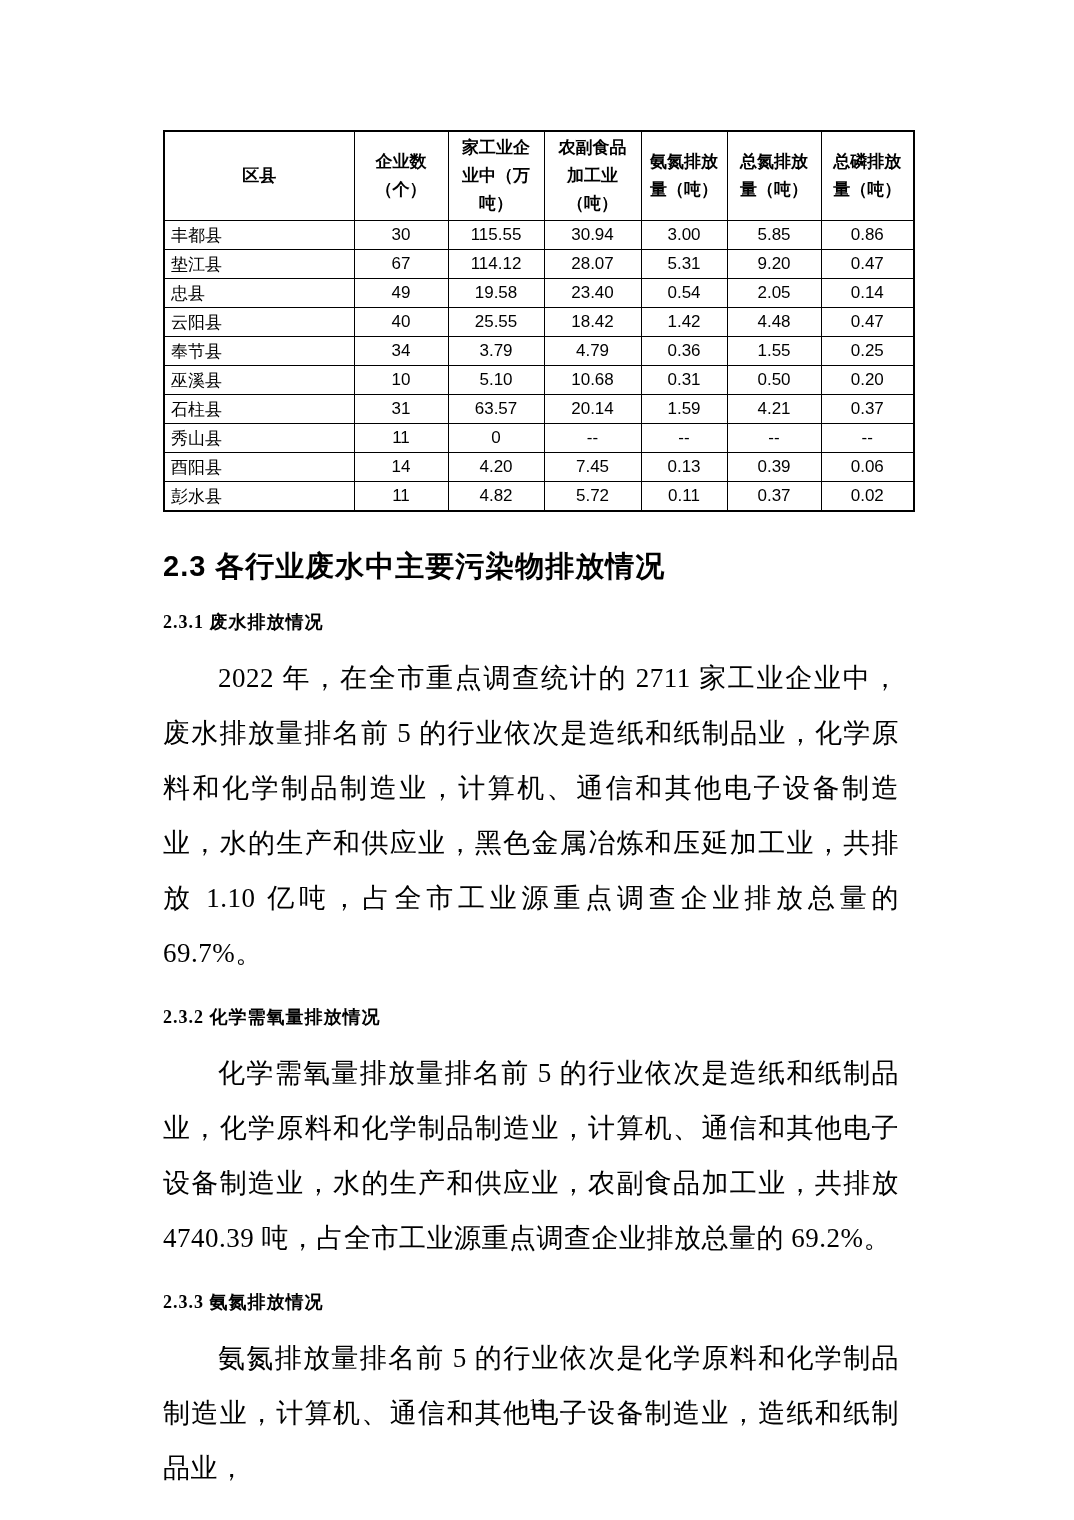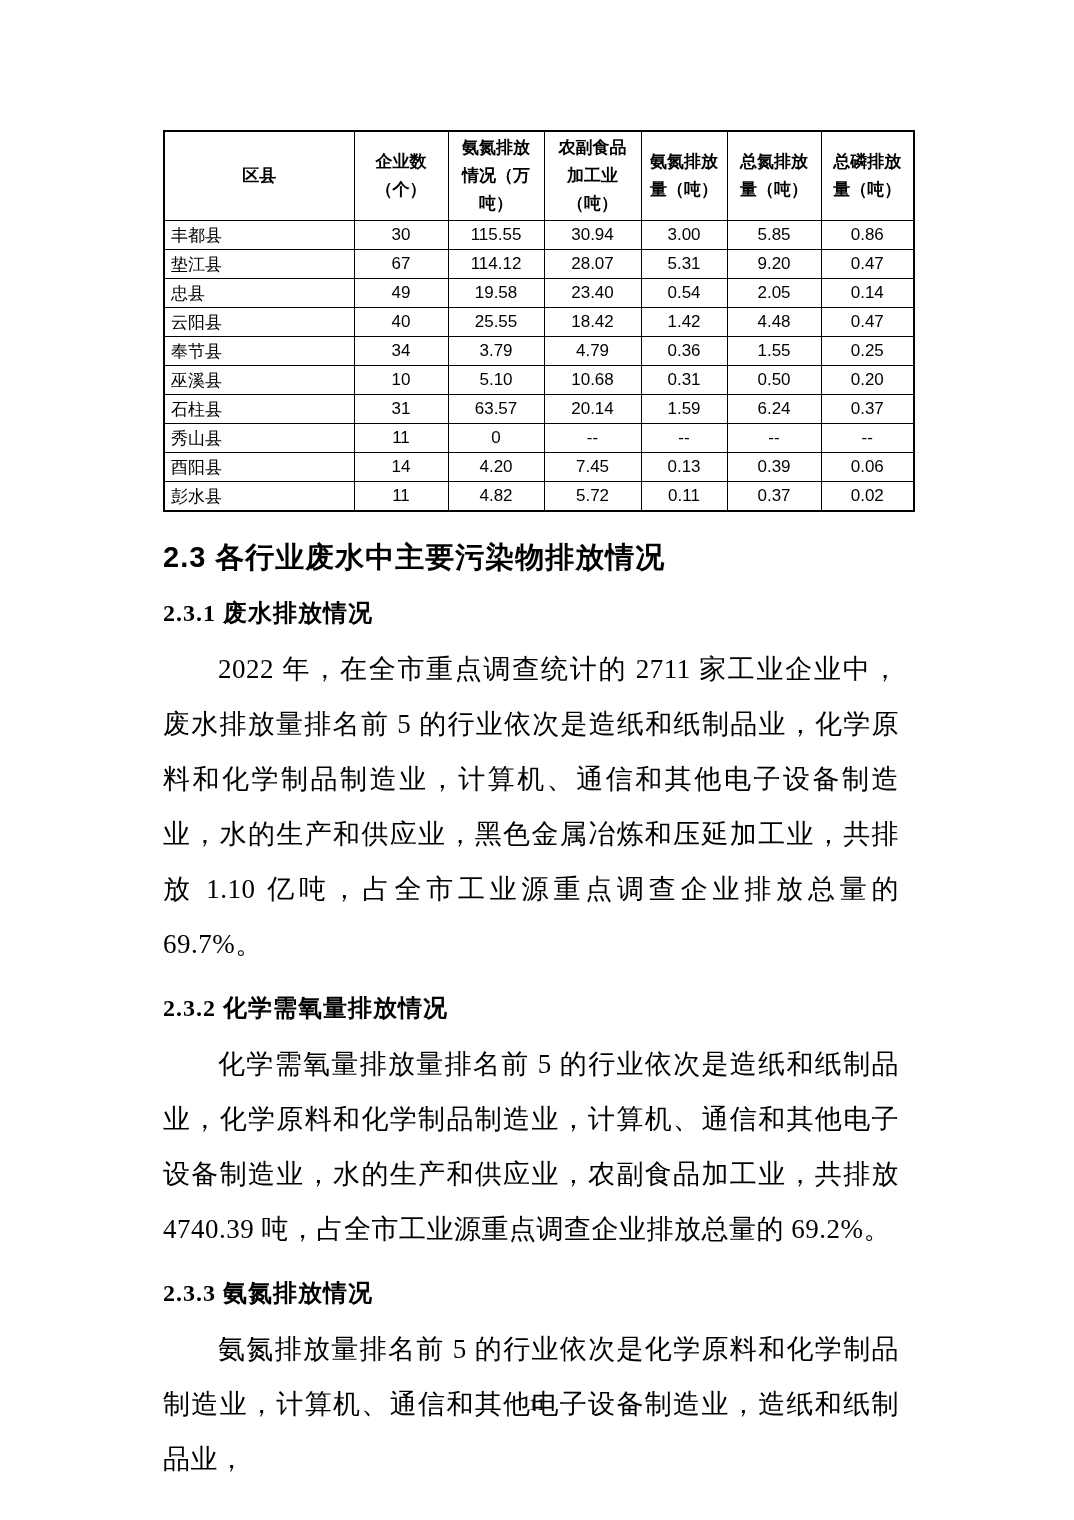--- a/index.html
+++ b/index.html
@@ -53,30 +53,30 @@
     padding-left: 10px;
     margin-left: 35px;
   }
   td.value-cell {
     text-align: center;
     font-family: "Liberation Sans", "DejaVu Sans", sans-serif;
     font-size: 16px;
   }
   
   h2.sec-heading {
-    margin: 25px 0 0 0;
+    margin: 34px 0 0 0;
     font-size: 29px;
     line-height: 40px;
     font-weight: bold;
     font-family: "Liberation Sans", "DejaVu Sans", sans-serif;
     letter-spacing: 1px;
   }
   h3.sub-heading {
     margin: 17px 0 0 0;
-    font-size: 24px;
+    font-size: 18px;
     line-height: 38px;
     font-weight: bold;
     font-family: "Liberation Serif", "DejaVu Serif", serif;
     letter-spacing: 1px;
   }
   p.body-par {
     margin: 10px 14px 0 0;
     font-size: 27px;
     line-height: 55px;
     text-align: justify;
@@ -106,21 +106,21 @@
       <col style="width:96px">
       <col style="width:97px">
       <col style="width:86px">
       <col style="width:94px">
       <col style="width:93px">
     </colgroup>
     <thead>
       <tr id="table-header-row">
           <th>区县</th>
           <th>企业数（个）</th>
-          <th>氨氮排放情况（万吨）</th>
+          <th>家工业企业中（万吨）</th>
           <th>农副食品加工业（吨）</th>
           <th>氨氮排放量（吨）</th>
           <th>总氮排放量（吨）</th>
           <th>总磷排放量（吨）</th>
         </tr>
     </thead>
     <tbody id="table-body">
         <tr>
           <td class="county-cell">丰都县</td>
           <td class="value-cell">30</td>
@@ -174,21 +174,21 @@
           <td class="value-cell">0.31</td>
           <td class="value-cell">0.50</td>
           <td class="value-cell">0.20</td>
         </tr>
         <tr>
           <td class="county-cell">石柱县</td>
           <td class="value-cell">31</td>
           <td class="value-cell">63.57</td>
           <td class="value-cell">20.14</td>
           <td class="value-cell">1.59</td>
-          <td class="value-cell">6.24</td>
+          <td class="value-cell">4.21</td>
           <td class="value-cell">0.37</td>
         </tr>
         <tr>
           <td class="county-cell">秀山县</td>
           <td class="value-cell">11</td>
           <td class="value-cell">0</td>
           <td class="value-cell">--</td>
           <td class="value-cell">--</td>
           <td class="value-cell">--</td>
           <td class="value-cell">--</td>

